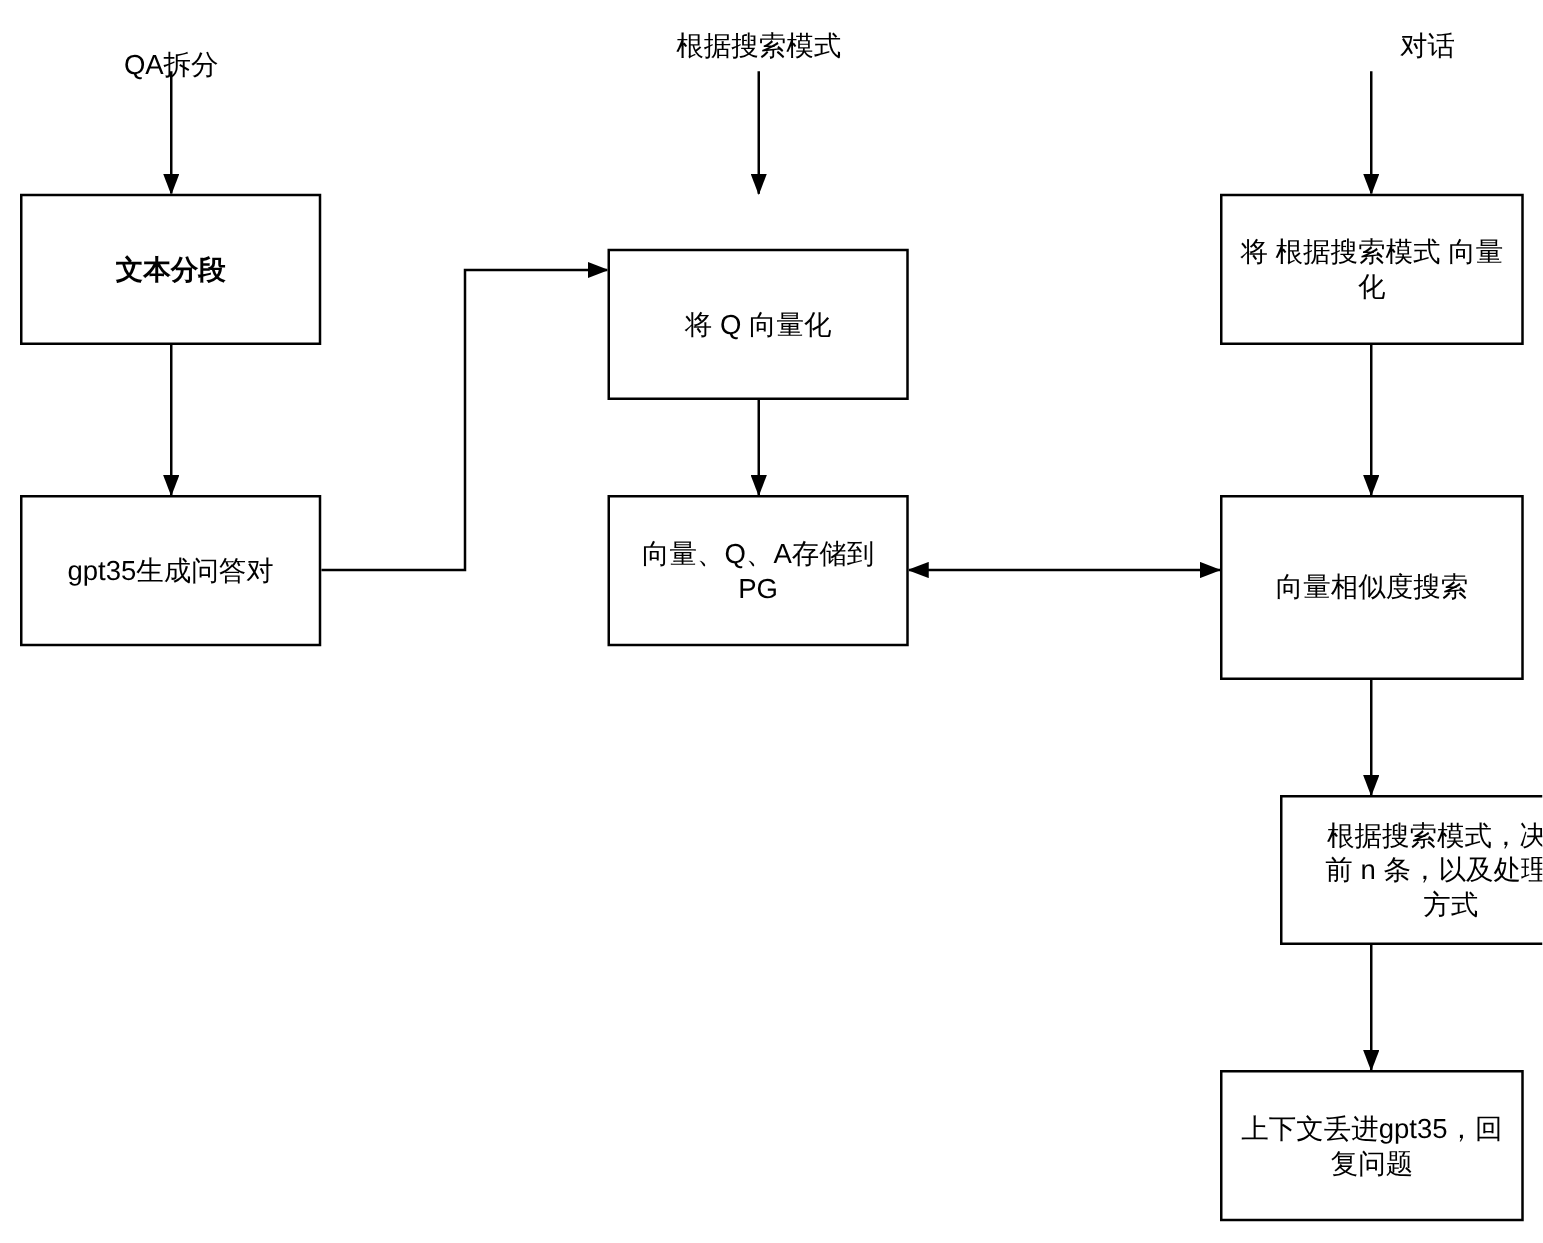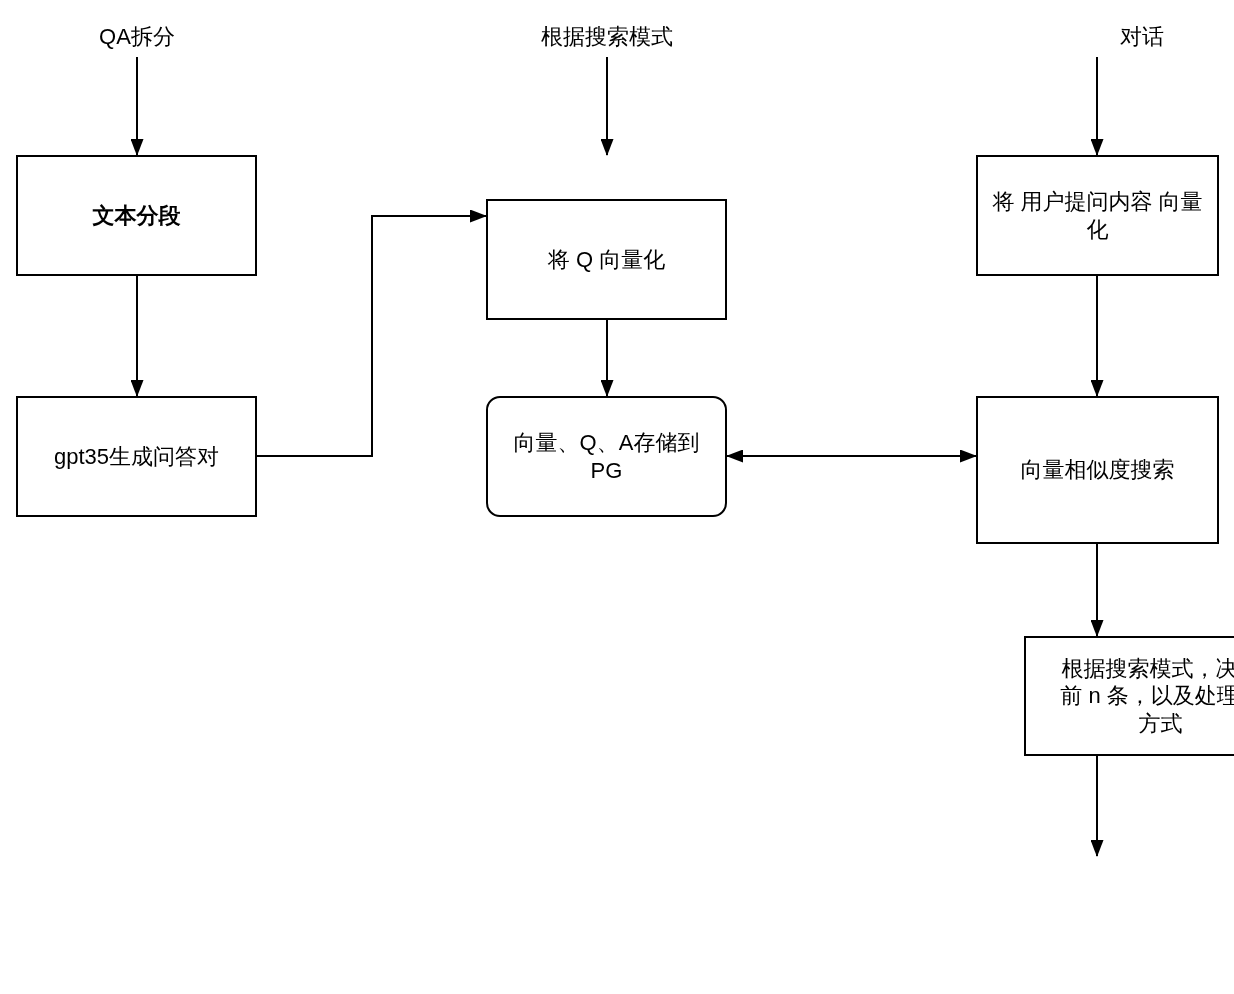--- a/index.html
+++ b/index.html
@@ -65,27 +65,29 @@
       <polyline points="137,276 137,396" fill="none" stroke="#000000" stroke-width="2" stroke-linejoin="miter" marker-end="url(#ah-end)"></polyline>
       <polyline points="257,456 372,456 372,216 486,216" fill="none" stroke="#000000" stroke-width="2" stroke-linejoin="miter" marker-end="url(#ah-end)"></polyline>
       <polyline points="607,57 607,155" fill="none" stroke="#000000" stroke-width="2" stroke-linejoin="miter" marker-end="url(#ah-end)"></polyline>
       <polyline points="607,276 607,396" fill="none" stroke="#000000" stroke-width="2" stroke-linejoin="miter" marker-end="url(#ah-end)"></polyline>
       <polyline points="727,456 976,456" fill="none" stroke="#000000" stroke-width="2" stroke-linejoin="miter" marker-end="url(#ah-end)" marker-start="url(#ah-start)"></polyline>
       <polyline points="1097,57 1097,155" fill="none" stroke="#000000" stroke-width="2" stroke-linejoin="miter" marker-end="url(#ah-end)"></polyline>
       <polyline points="1097,276 1097,396" fill="none" stroke="#000000" stroke-width="2" stroke-linejoin="miter" marker-end="url(#ah-end)"></polyline>
       <polyline points="1097,517 1097,636" fill="none" stroke="#000000" stroke-width="2" stroke-linejoin="miter" marker-end="url(#ah-end)"></polyline>
       <polyline points="1097,756 1097,856" fill="none" stroke="#000000" stroke-width="2" stroke-linejoin="miter" marker-end="url(#ah-end)"></polyline>
     </svg>
-    <div class="flow-label" style="left: 137px; top: 24px;">QA拆分</div>
+    <div class="flow-label" style="left: 137px; top: 39px;">QA拆分</div>
     <div class="flow-label" style="left: 607px; top: 24px;">根据搜索模式</div>
     <div class="flow-label" style="left: 1097px; top: 24px; margin-left: 45px;">对话</div>
     <div class="flow-node" style="left: 16px; top: 155px; width: 241px; height: 121px; font-weight: bold;"><span>文本分段</span></div>
     <div class="flow-node" style="left: 16px; top: 396px; width: 241px; height: 121px;"><span>gpt35生成问答对</span></div>
     <div class="flow-node" style="left: 486px; top: 155px; width: 241px; height: 121px; margin-top: 44px;"><span>将 Q 向量化</span></div>
-    <div class="flow-node" style="left: 486px; top: 396px; width: 241px; height: 121px; border-radius: 14px;"><span>向量、Q、A存储到
+    <div class="flow-node" style="left: 486px; top: 396px; width: 241px; height: 121px;"><span>向量、Q、A存储到
 PG</span></div>
-    <div class="flow-node" style="left: 976px; top: 155px; width: 243px; height: 121px;"><span>将 用户提问内容 向量
+    <div class="flow-node" style="left: 976px; top: 155px; width: 243px; height: 121px;"><span>将 根据搜索模式 向量
 化</span></div>
     <div class="flow-node" style="left: 976px; top: 396px; width: 243px; height: 148px;"><span>向量相似度搜索</span></div>
     <div class="flow-node" style="left: 1024px; top: 636px; width: 273px; height: 120px;"><span>根据搜索模式，决定
 前 n 条，以及处理的
 方式</span></div>
+    <div class="flow-node" style="left: 976px; top: 856px; width: 243px; height: 121px;"><span>上下文丢进gpt35，回
+复问题</span></div>
   </div>
 
 </body></html>

